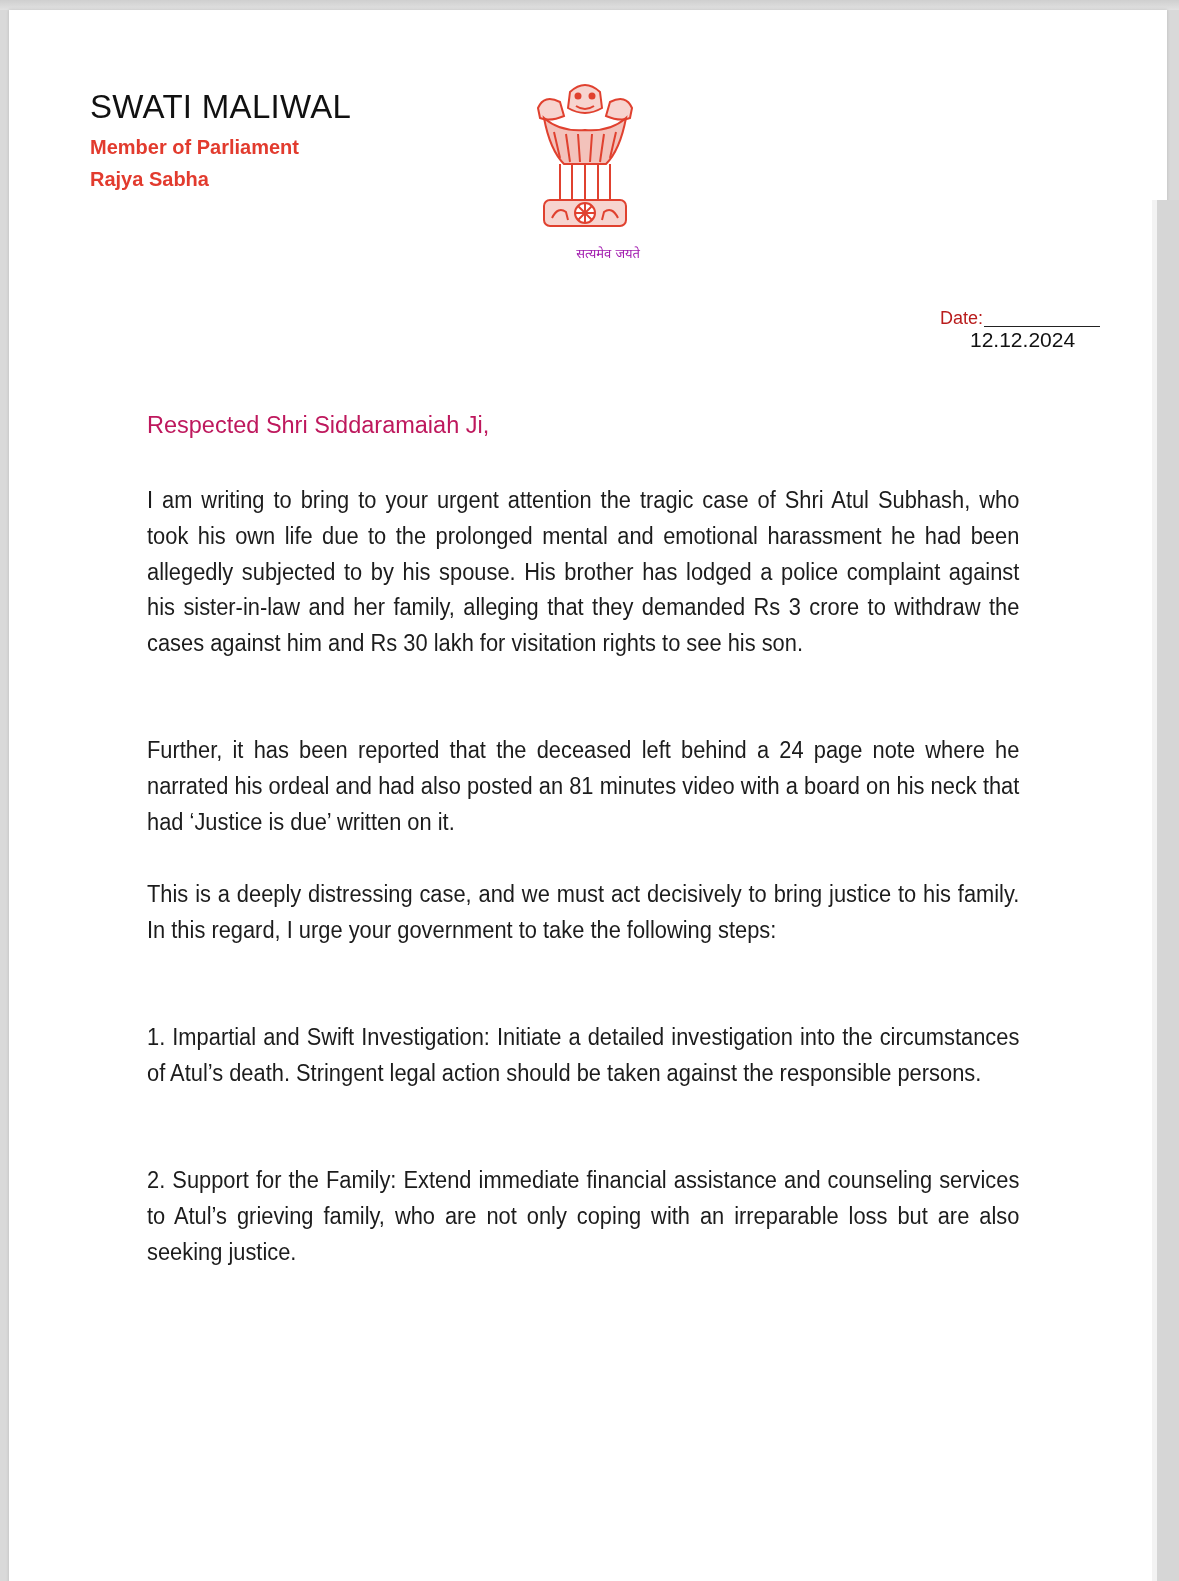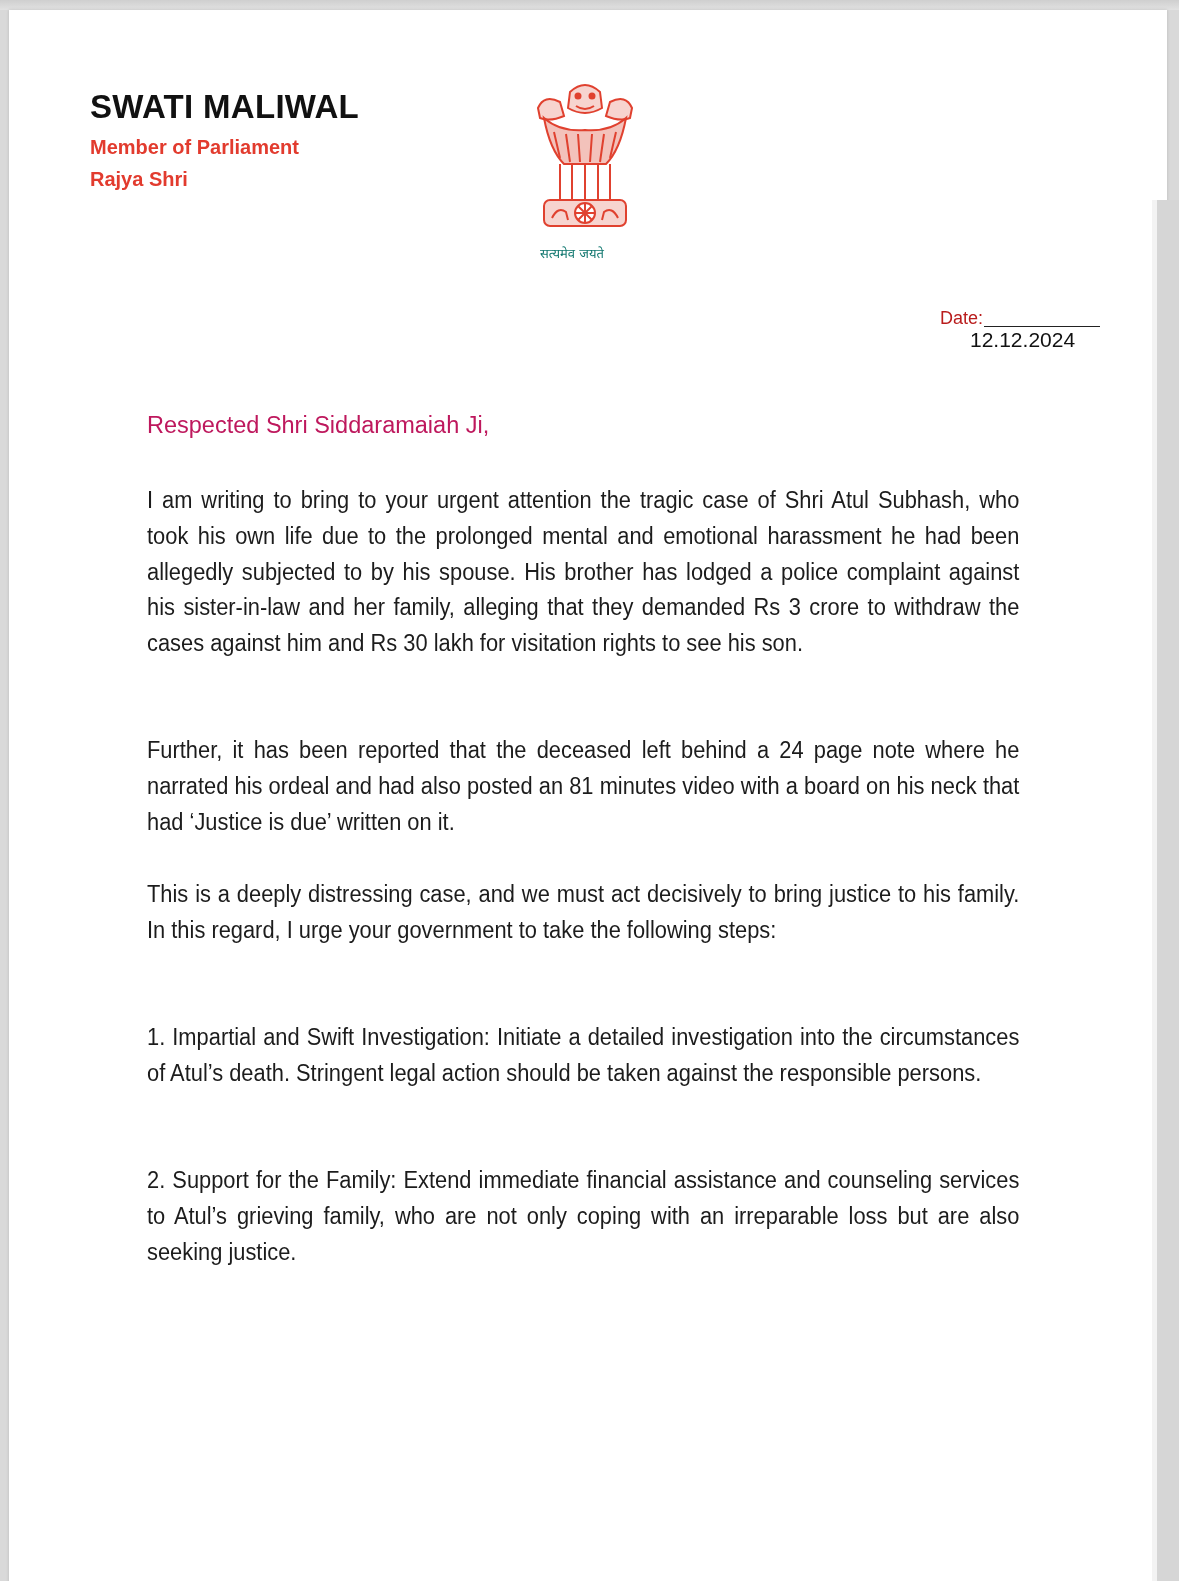--- a/index.html
+++ b/index.html
@@ -20,33 +20,33 @@
   .page-notch-inner {
     position:absolute; left:1152px; top:200px; width:5px; height:1381px;
     background:#f3f3f3;
   }
   .top-shade {
     position:absolute; left:0; top:0; width:1179px; height:10px;
     background:linear-gradient(#cfcfcf,#e2e2e2);
   }
   .sender-name {
     position:absolute; left:90px; top:88px;
-    font-size:33px; font-weight:bold; color:#111; letter-spacing:0.3px;
+    font-size:33px; font-weight:normal; color:#111; letter-spacing:0.3px;
   }
   .sender-role, .sender-house {
     position:absolute; left:90px; font-size:20px; font-weight:bold; color:#e23b2e;text-align:center;
   }
   .sender-role { top:136px; }
   .sender-house { top:168px; }
   .emblem {
     position:absolute; left:530px; top:72px; width:110px; height:190px;
   }
   .motto {
-    position:absolute; left:540px; top:244px; width:100px; text-align:left;
-    font-family:"DejaVu Sans", sans-serif; font-size:13px; color:#0f766e;
+    position:absolute; left:540px; top:244px; width:100px; text-align:right;
+    font-family:"DejaVu Sans", sans-serif; font-size:13px; color:#a21caf;
   }
   .date-label {
     position:absolute; left:940px; top:308px; font-size:18px; color:#b91c1c;
   }
   .date-line {
     position:absolute; left:984px; top:326px; width:116px; height:0;
     border-top:1.5px solid #222;
   }
   .date-value {
     position:absolute; left:970px; top:292px;
@@ -69,21 +69,21 @@
 </head>
 <body>
 
 <div class="top-shade"></div>
 <div class="page"></div>
 <div class="page-notch-inner"></div>
 <div class="page-notch"></div>
 
 <div class="sender-name">SWATI MALIWAL</div>
 <div class="sender-role">Member of Parliament</div>
-<div class="sender-house">Rajya Shri</div>
+<div class="sender-house">Rajya Sabha</div>
 
 <svg class="emblem" viewBox="0 0 110 190">
   <g fill="none" stroke="#e0412f" stroke-width="2">
 
     <path d="M40 20 Q55 6 70 20 L72 36 Q55 46 38 36 Z" fill="#f7d4cf"></path>
     <circle cx="48" cy="24" r="2.5" fill="#e0412f"></circle>
     <circle cx="62" cy="24" r="2.5" fill="#e0412f"></circle>
     <path d="M46 34 Q55 40 64 34"></path>
 
     <path d="M8 36 Q14 22 30 30 L34 44 Q20 50 10 46 Z" fill="#f7d4cf"></path>

